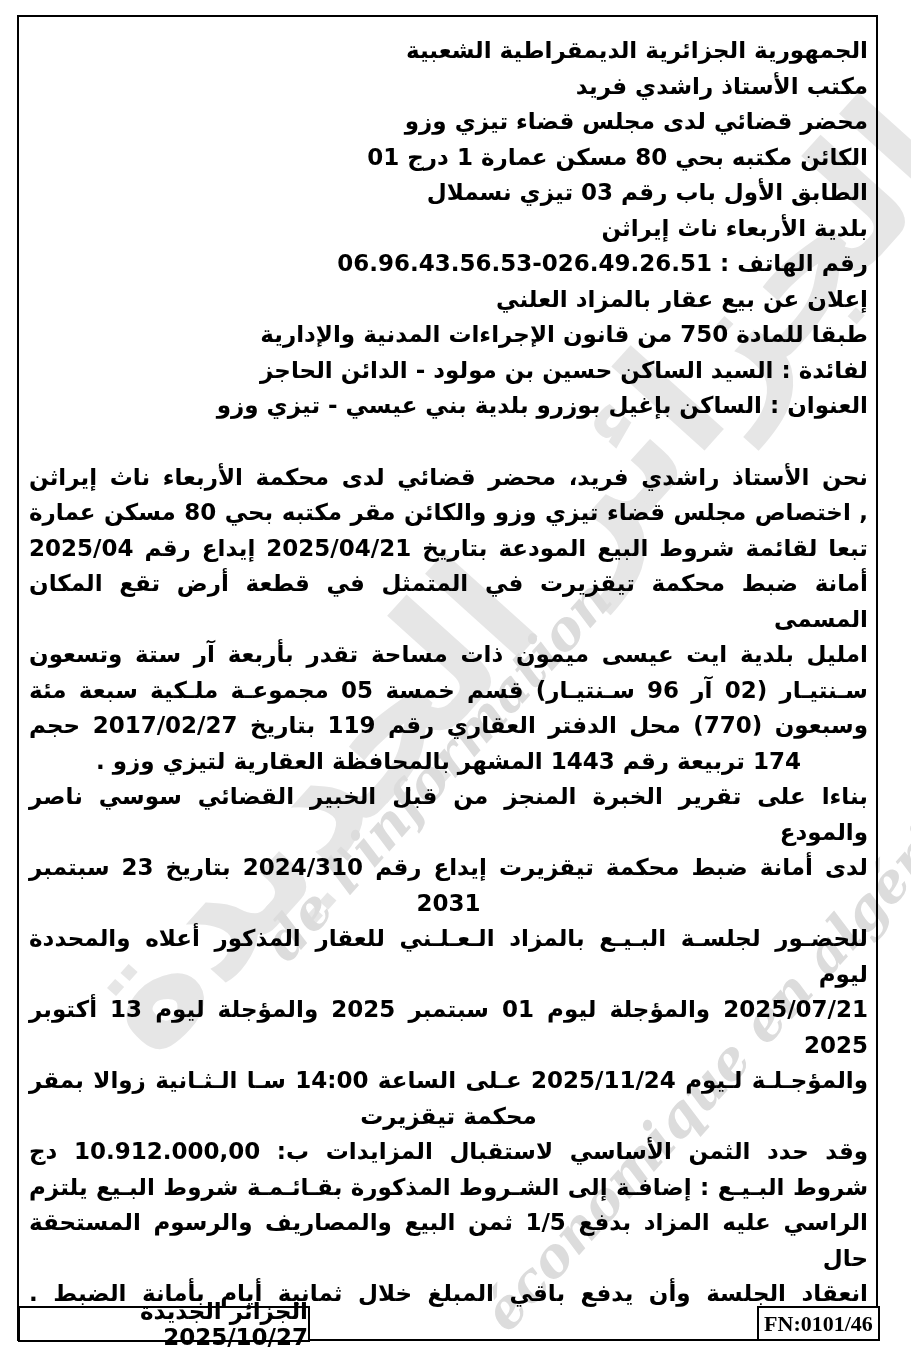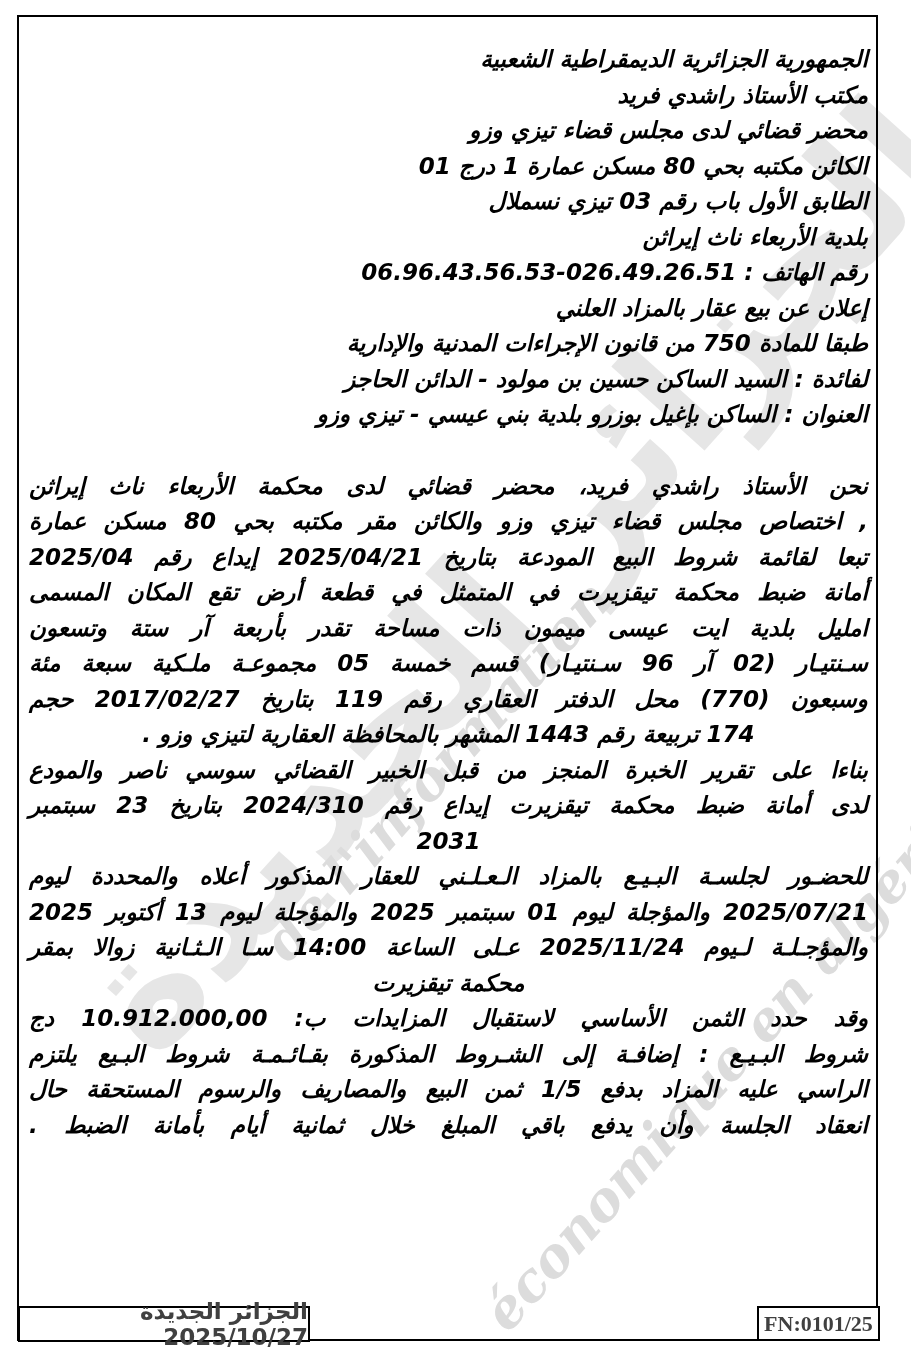--- a/index.html
+++ b/index.html
@@ -10,30 +10,30 @@
   .wm-big{left:40px;top:960px;font-size:165px;font-weight:700;
           transform:rotate(-48deg);transform-origin:0 0;color:#e6e6e6;}
   .wm-slogan{font-family:"DejaVu Serif",serif;font-style:italic;font-weight:700;
              font-size:54px;color:#dcdcdc;transform:rotate(-48deg);transform-origin:0 0;}
   .wm-line1{left:250px;top:930px;}
   .wm-line2{left:470px;top:1300px;}
   
   .frame{position:absolute;left:17px;top:15px;width:861px;height:1326px;
          border:2px solid #000;box-sizing:border-box;z-index:2;}
   .doc{position:absolute;left:0;top:0;right:0;bottom:0;direction:rtl;
-       padding:25px 8px 0 10px;color:#000;
-       font-weight:700;font-size:23px;line-height:35.5px;font-style:italic;}
+       padding:16px 8px 0 10px;color:#000;
+       font-weight:700;font-size:23px;line-height:35.5px;}
   .line{min-height:35.5px;}
   .line.right{text-align:right;}
   .line.center{text-align:center;}
   .line.justify{text-align:justify;text-align-last:justify;}
   
   .footer-box{position:absolute;box-sizing:border-box;border:2px solid #000;background:#ffffff;
               display:flex;align-items:center;justify-content:center;z-index:3;
-              font-weight:700;color:#404040;}
+              font-weight:700;color:#000000;}
   .footer-left{left:18px;top:1306px;width:292px;height:36px;direction:rtl;
                font-size:23px;font-family:"DejaVu Sans",sans-serif;}
   .footer-right{left:757px;top:1306px;width:123px;height:35px;direction:ltr;
                 font-size:22px;font-family:"Liberation Serif","DejaVu Serif",serif;}
 </style>
 </head>
 <body>
 
 <div class="page">
 
@@ -70,15 +70,15 @@
         <div class="line justify">والمؤجـلـة لـيوم 2025/11/24 عـلى الساعة 14:00 سـا الـثـانية زوالا بمقر</div>
         <div class="line center">محكمة تيقزيرت</div>
         <div class="line justify">وقد حدد الثمن الأساسي لاستقبال المزايدات ب: 10.912.000,00 دج</div>
         <div class="line justify">شروط البـيـع : إضافـة إلى الشـروط المذكورة بقـائـمـة شروط البـيع يلتزم</div>
         <div class="line justify">الراسي عليه المزاد بدفع 1/5 ثمن البيع والمصاريف والرسوم المستحقة حال</div>
         <div class="line justify">انعقاد الجلسة وأن يدفع باقي المبلغ خلال ثمانية أيام بأمانة الضبط .</div>
       </div>
   </div>
 
   <div class="footer-box footer-left">الجزائر الجديدة 2025/10/27</div>
-  <div class="footer-box footer-right">FN:0101/25</div>
+  <div class="footer-box footer-right">FN:0101/46</div>
 
 </div>
 
 </body></html>

